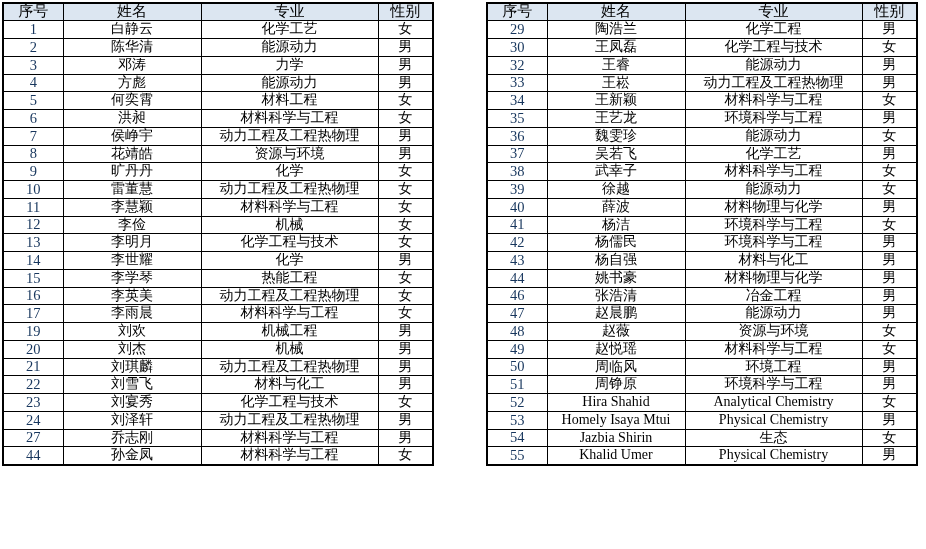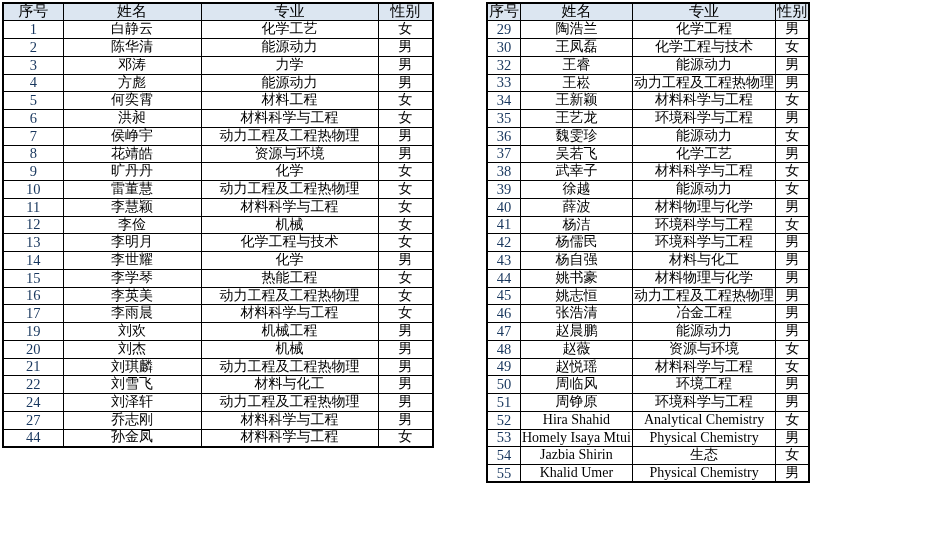--- a/index.html
+++ b/index.html
@@ -13,21 +13,21 @@
   html, body {
     margin: 0;
     padding: 0;
     width: 926px;
     height: 549px;
     background: var(--page-bg);
     font-family: "Liberation Serif", "DejaVu Serif", serif;
   }
   .page {
     position: relative;
-    width: 810px;
+    width: 926px;
     height: 549px;
     overflow: hidden;
     font-family: Liberation Serif, serif;
   }
   table.roster {
     position: absolute;
     top: 2px;
     border-collapse: collapse;
     table-layout: fixed;
     border: 2px solid var(--border-color);
@@ -201,20 +201,26 @@
           <td class="col-major">动力工程及工程热物理</td>
           <td class="col-gender">男</td>
         </tr>
         <tr>
           <td class="col-no">22</td>
           <td class="col-name">刘雪飞</td>
           <td class="col-major">材料与化工</td>
           <td class="col-gender">男</td>
         </tr>
         <tr>
+          <td class="col-no">23</td>
+          <td class="col-name">刘宴秀</td>
+          <td class="col-major">化学工程与技术</td>
+          <td class="col-gender">女</td>
+        </tr>
+        <tr>
           <td class="col-no">24</td>
           <td class="col-name">刘泽轩</td>
           <td class="col-major">动力工程及工程热物理</td>
           <td class="col-gender">男</td>
         </tr>
         <tr>
           <td class="col-no">27</td>
           <td class="col-name">乔志刚</td>
           <td class="col-major">材料科学与工程</td>
           <td class="col-gender">男</td>
@@ -328,26 +334,20 @@
           <td class="col-major">材料与化工</td>
           <td class="col-gender">男</td>
         </tr>
         <tr>
           <td class="col-no">44</td>
           <td class="col-name">姚书豪</td>
           <td class="col-major">材料物理与化学</td>
           <td class="col-gender">男</td>
         </tr>
         <tr>
-          <td class="col-no">45</td>
-          <td class="col-name">姚志恒</td>
-          <td class="col-major">动力工程及工程热物理</td>
-          <td class="col-gender">男</td>
-        </tr>
-        <tr>
           <td class="col-no">46</td>
           <td class="col-name">张浩清</td>
           <td class="col-major">冶金工程</td>
           <td class="col-gender">男</td>
         </tr>
         <tr>
           <td class="col-no">47</td>
           <td class="col-name">赵晨鹏</td>
           <td class="col-major">能源动力</td>
           <td class="col-gender">男</td>

